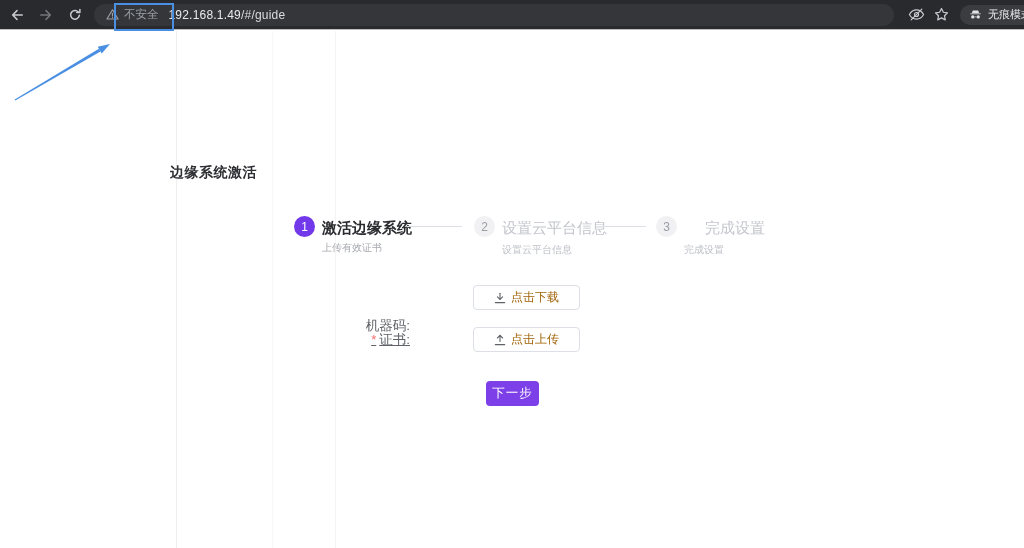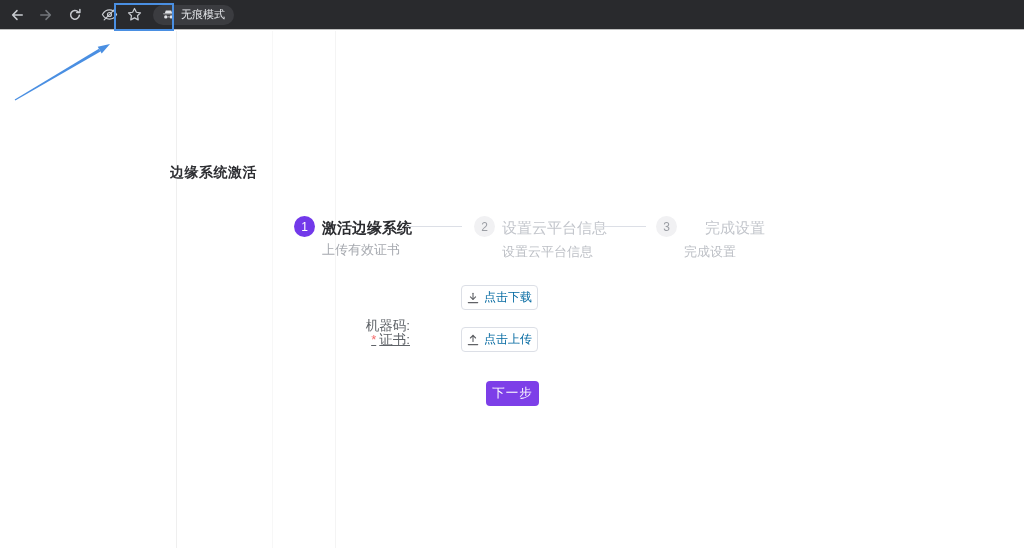--- a/index.html
+++ b/index.html
@@ -67,35 +67,35 @@
   .step-circle{
     position:absolute;width:21px;height:21px;border-radius:50%;
     display:flex;align-items:center;justify-content:center;
     font-size:12px;
   }
   .step-circle.active{background:var(--accent);color:#fff;}
   .step-circle.pending{background:#f1f1f3;color:#9b9ea4;}
   .step-title{position:absolute;font-size:15px;white-space:nowrap;}
   .step-title.active{color:#2b2c30;font-weight:600;}
   .step-title.pending{color:#c3c6cc;font-weight:400;}
-  .step-sub{position:absolute;font-size:13px;white-space:nowrap;}
+  .step-sub{position:absolute;font-size:10px;white-space:nowrap;}
   .step-sub.active{color:#a6a9af;}
   .step-sub.pending{color:#bcbfc5;}
   .step-line{position:absolute;height:1px;background:#dcdfe6;}
   
   .form-label{
     position:absolute;left:330px;width:80px;text-align:right;
     font-size:13.5px;color:#5f6368;white-space:nowrap;
   }
   .required{color:var(--required-red);margin-right:3px;font-size:13px;}
   .outline-btn{
-    position:absolute;left:461px;width:77px;height:25px;
+    position:absolute;left:473px;width:107px;height:25px;
     background:#fff;border:1px solid #dcdfe6;border-radius:4px;
     display:flex;align-items:center;justify-content:center;gap:5px;
-    font-size:12px;color:#0369a1;cursor:pointer;
+    font-size:12px;color:#a16207;cursor:pointer;
     font-family:inherit;
   }
   .outline-btn svg{flex:none;}
   .primary-btn{
     position:absolute;left:486px;top:350px;width:53px;height:25px;
     background:var(--primary-btn);border:none;border-radius:4px;
     color:#fff;font-size:12.5px;display:flex;align-items:center;justify-content:center;
     cursor:pointer;font-family:inherit;letter-spacing:1px;
   }
 </style>
@@ -113,20 +113,31 @@
         <path d="M2 8h11M8 3l5 5-5 5"></path>
       </svg>
   </button>
   <button class="nav-btn">
     <svg width="14" height="14" viewBox="0 0 16 16" fill="none" stroke="#c8cbd0" stroke-width="1.7" stroke-linecap="round" stroke-linejoin="round">
         <path d="M13 8.2A5 5 0 1 1 11.6 4.3"></path>
         <path d="M13.6 1.6v3.6H10"></path>
       </svg>
   </button>
 
+  <div class="omnibox">
+    <span class="sec-icon">
+      <svg width="13" height="13" viewBox="0 0 16 16" fill="none" stroke="#9aa0a6" stroke-width="1.4" stroke-linejoin="round">
+          <path d="M8 2.2 14.8 13.6H1.2z"></path>
+          <path d="M8 6.6v3.2" stroke-linecap="round"></path>
+          <circle cx="8" cy="11.6" r="0.7" fill="#9aa0a6" stroke="none"></circle>
+        </svg>
+    </span>
+    <span class="sec-label">不安全</span>
+    <span class="url"><span class="url-host">192.168.1.49</span><span class="url-path">/#/guide</span></span>
+  </div>
 
   <div class="bar-right">
     <button class="bar-icon">
       <svg width="17" height="17" viewBox="0 0 24 24" fill="none" stroke="#c8cbd0" stroke-width="1.7" stroke-linecap="round" stroke-linejoin="round">
           <path d="M2 12s3.6-6.5 10-6.5S22 12 22 12s-3.6 6.5-10 6.5S2 12 2 12z"></path>
           <circle cx="12" cy="12" r="2.8"></circle>
           <path d="M4.5 19.5 19.5 4.5"></path>
         </svg>
     </button>
     <button class="bar-icon">

